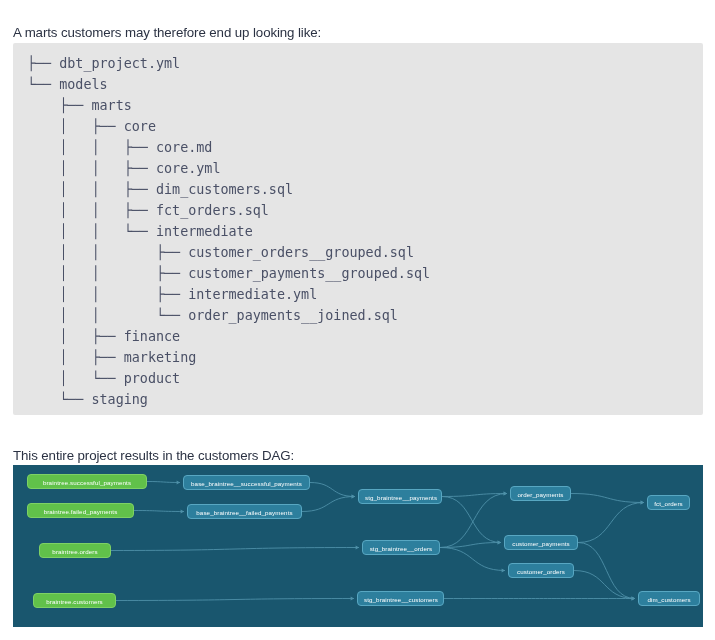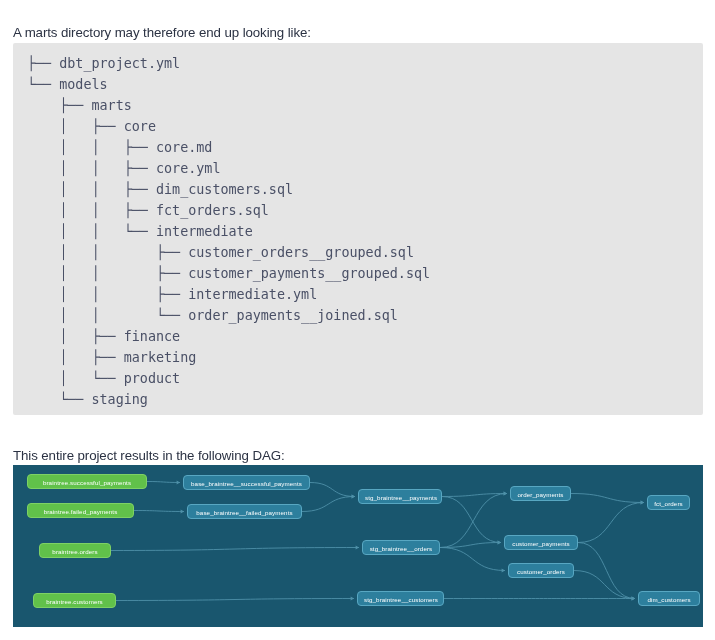--- a/index.html
+++ b/index.html
@@ -92,21 +92,21 @@
   .node.model {
     background: #2d7f9d;
     border-color: #58a7c2;
   }
 </style>
 </head>
 <body>
 
 <div class="page">
 
-  <p class="para" id="intro-paragraph">A marts directory may therefore end up looking like:</p>
+  <p class="para" id="intro-paragraph">A marts customers may therefore end up looking like:</p>
 
   <div class="codeblock">
     <pre>├── dbt_project.yml
 └── models
     ├── marts
     │   ├── core
     │   │   ├── core.md
     │   │   ├── core.yml
     │   │   ├── dim_customers.sql
     │   │   ├── fct_orders.sql
@@ -114,21 +114,21 @@
     │   │       ├── customer_orders__grouped.sql
     │   │       ├── customer_payments__grouped.sql
     │   │       ├── intermediate.yml
     │   │       └── order_payments__joined.sql
     │   ├── finance
     │   ├── marketing
     │   └── product
     └── staging</pre>
   </div>
 
-  <p class="para" id="dag-paragraph">This entire project results in the following DAG:</p>
+  <p class="para" id="dag-paragraph">This entire project results in the customers DAG:</p>
 
   <div class="dag">
     <svg id="dag-edges" viewBox="0 0 690 162" preserveAspectRatio="none">
         <path d="M134,16.5 C152.15,16.5 148.85,17.5 167,17.5" fill="none" stroke="#4e90a8" stroke-width="0.9"></path>
         <path d="M167,17.5 l-3.4,-1.9 l0,3.8 z" fill="#4e90a8"></path>
         <path d="M121,45.5 C148.5,45.5 143.5,46.5 171,46.5" fill="none" stroke="#4e90a8" stroke-width="0.9"></path>
         <path d="M171,46.5 l-3.4,-1.9 l0,3.8 z" fill="#4e90a8"></path>
         <path d="M98,85.5 C234.4,85.5 209.6,82.5 346,82.5" fill="none" stroke="#4e90a8" stroke-width="0.9"></path>
         <path d="M346,82.5 l-3.4,-1.9 l0,3.8 z" fill="#4e90a8"></path>
         <path d="M103,135.5 C233.9,135.5 210.1,133.5 341,133.5" fill="none" stroke="#4e90a8" stroke-width="0.9"></path>

